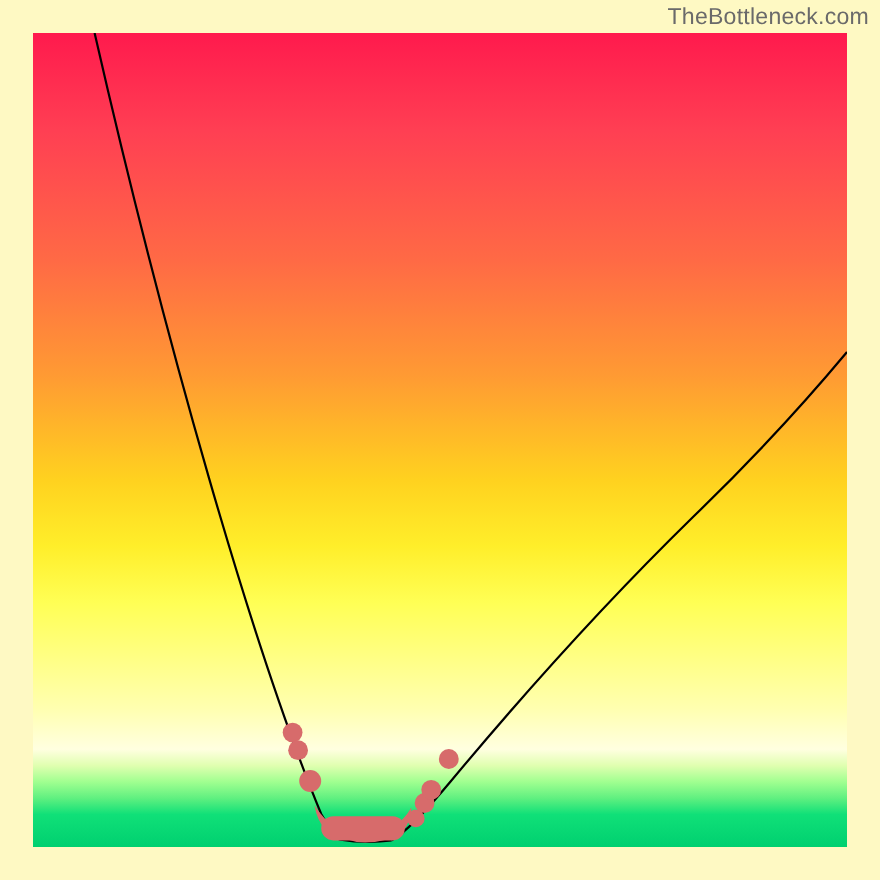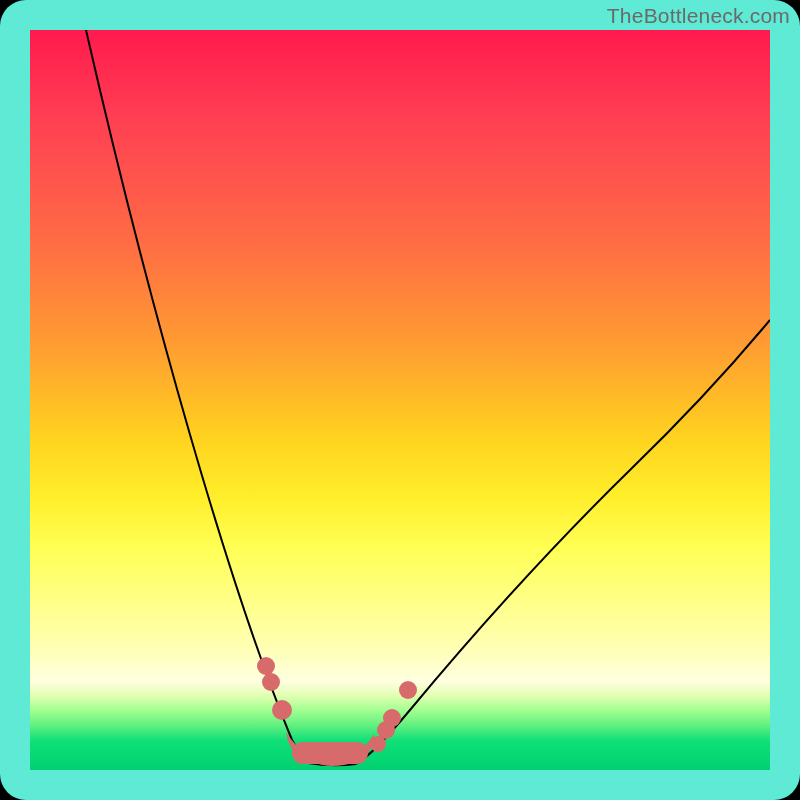--- a/index.html
+++ b/index.html
@@ -10,22 +10,21 @@
     background: #000;
     overflow: hidden;
     font-family: Arial, Helvetica, sans-serif;
   }
   .frame {
     position: absolute;
     top: 0;
     left: 0;
     width: 800px;
     height: 800px;
-    background: #5eead4;
-    border-radius: 26px;
+    background: #fef9c3;
   }
   .plot {
     position: absolute;
     top: 30px;
     left: 30px;
     width: 740px;
     height: 740px;
     overflow: hidden;
     background: linear-gradient(
       to bottom,

